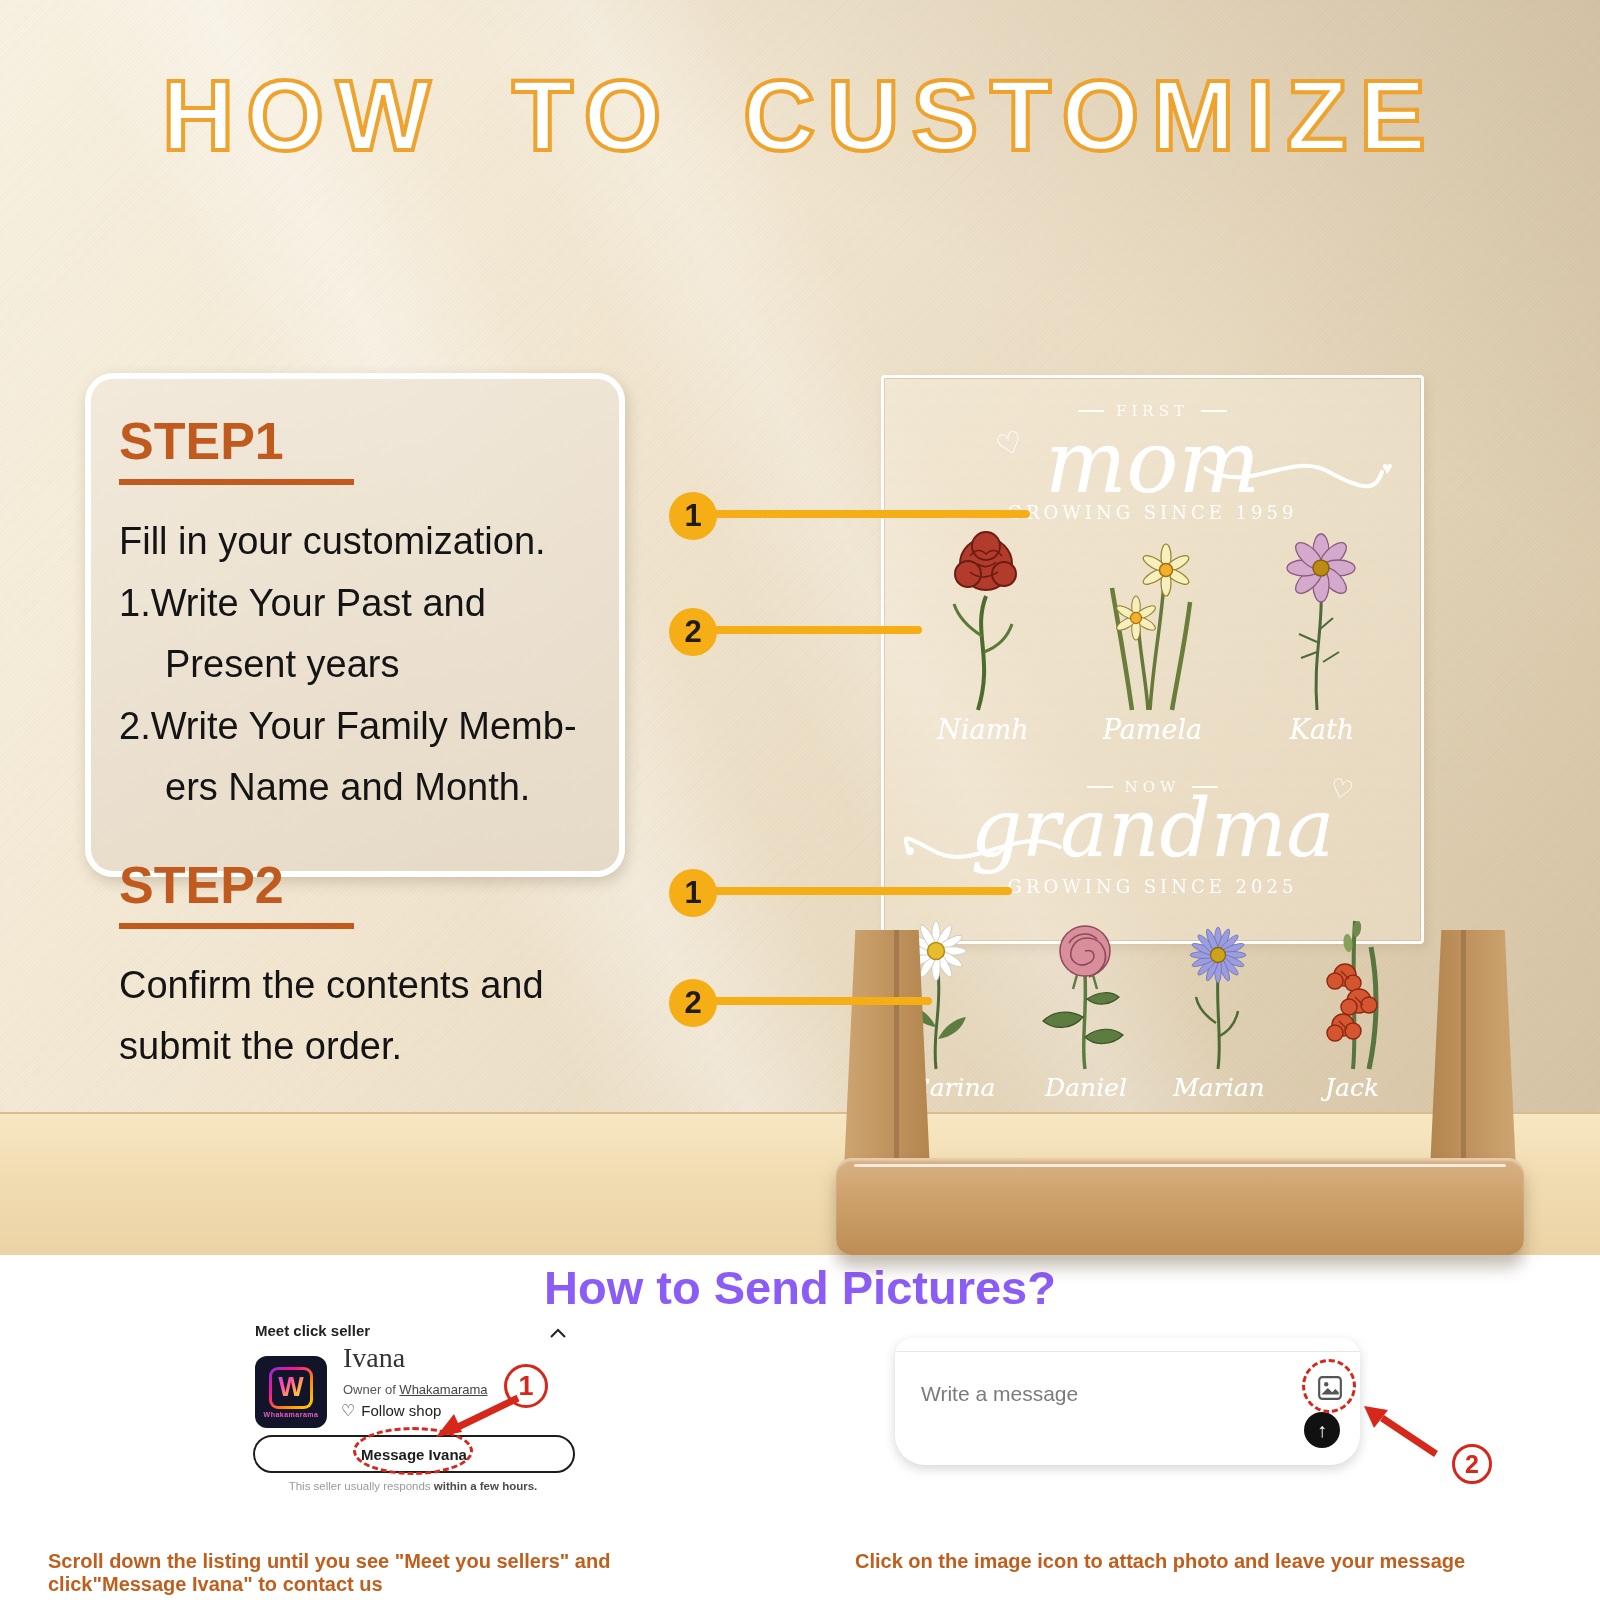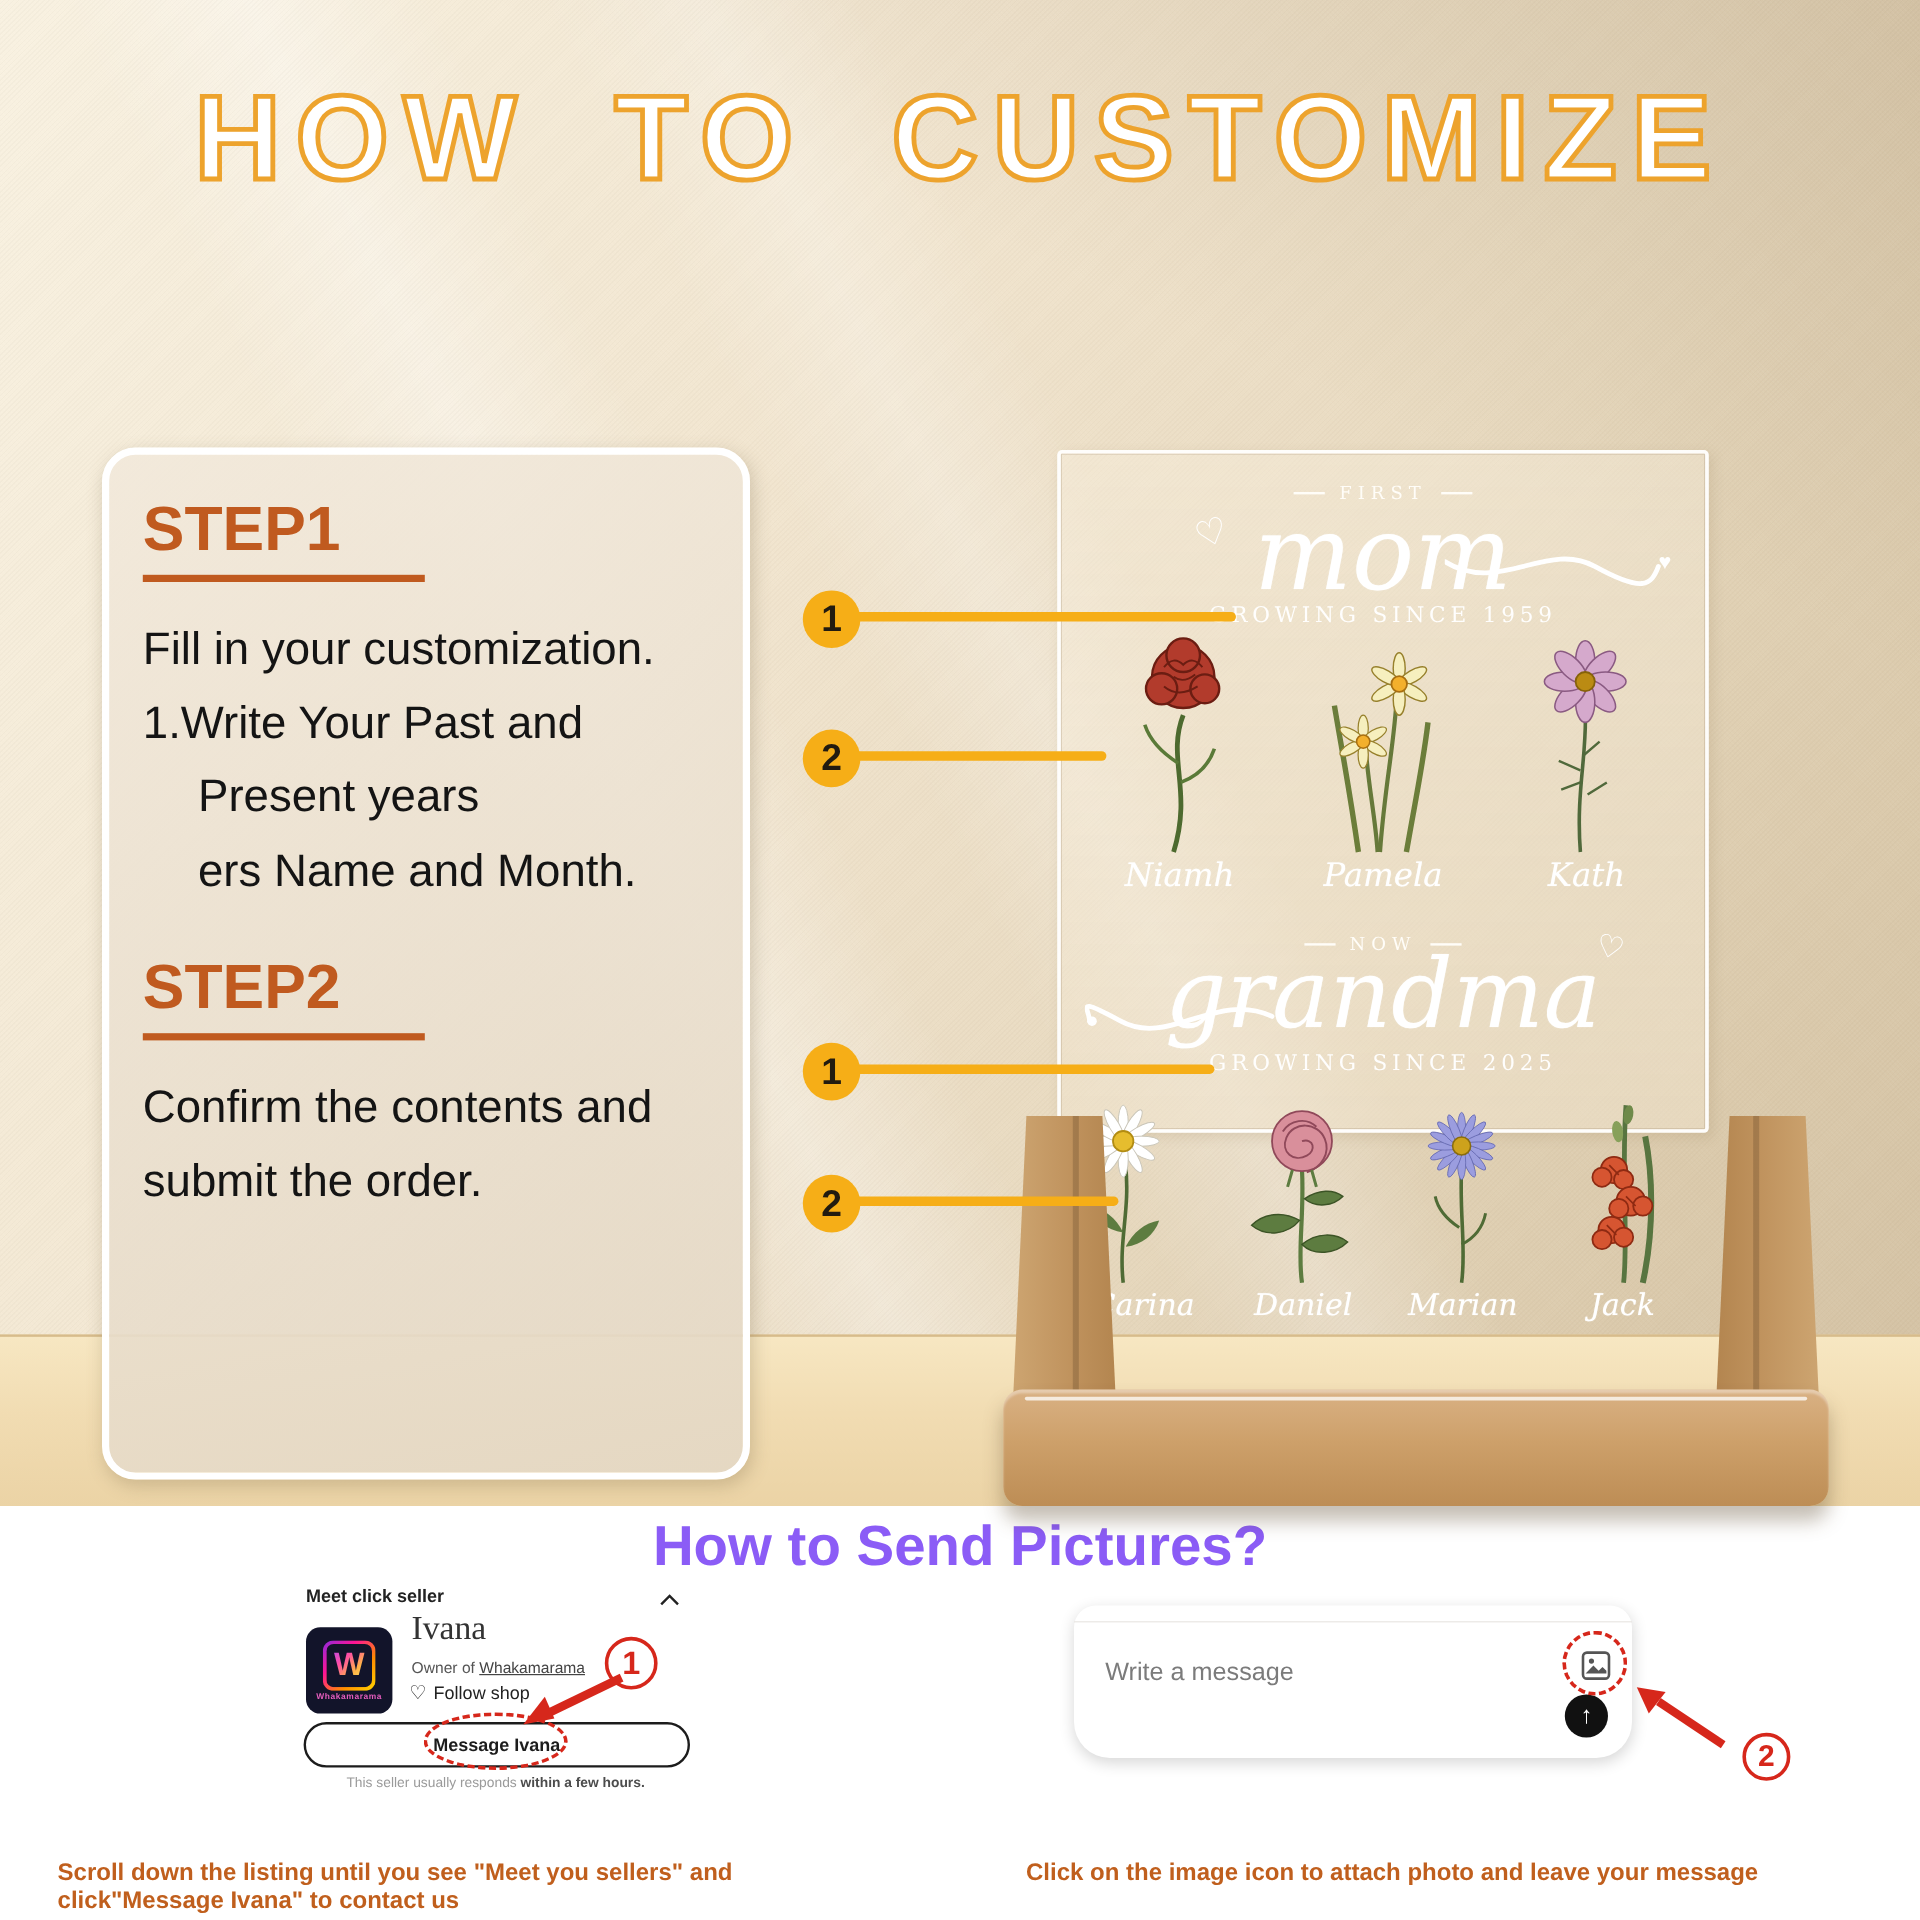--- a/index.html
+++ b/index.html
@@ -19,21 +19,21 @@
       repeating-linear-gradient(-45deg,rgba(120,100,70,.05) 0 1px,transparent 1px 3px);}
   .table{position:absolute;left:0;top:1112px;width:1600px;height:143px;
     background:linear-gradient(180deg,#f7e7c2 0%,#f1dcb2 45%,#ebd3a5 100%);
     border-top:2px solid rgba(198,168,118,.55);}
   .bottom{position:absolute;left:0;top:1255px;width:1600px;height:345px;background:#ffffff;}
   
   .title{position:absolute;left:0;top:58px;width:1600px;text-align:center;
     font-size:100px;font-weight:800;letter-spacing:12px;word-spacing:30px;color:#ffffff;
     -webkit-text-stroke:4px #eda32d;text-shadow:0 0 1px #eda32d;}
   
-  .stepbox{position:absolute;left:85px;top:373px;width:540px;height:860px;box-sizing:border-box;
+  .stepbox{position:absolute;left:85px;top:373px;width:540px;height:504px;box-sizing:border-box;
     border:6px solid #ffffff;border-radius:28px;padding:26px 28px;
     background:linear-gradient(160deg,rgba(242,233,219,.9),rgba(228,216,197,.9));
     box-shadow:2px 5px 14px rgba(120,100,70,.28);}
   .step-h{display:inline-block;font-size:52px;font-weight:bold;color:#c05a1f;
     border-bottom:6px solid #c05a1f;padding:0 70px 8px 0;margin:6px 0 26px 0;}
   .step-line{font-size:38px;color:#141414;line-height:1.62;}
   .step-line.indent{padding-left:46px;}
   .step2-gap{margin-top:30px;}
   
   .plaque{position:absolute;left:881px;top:375px;width:543px;height:569px;box-sizing:border-box;
@@ -142,20 +142,21 @@
   <div class="table"></div>
   <div class="bottom"></div>
 
   <div class="title">HOW TO CUSTOMIZE</div>
 
   <div class="stepbox">
     <div><span class="step-h">STEP1</span></div>
     <div class="step-line">Fill in your customization.</div>
     <div class="step-line">1.Write Your Past and</div>
     <div class="step-line indent">Present years</div>
+    <div class="step-line">2.Write Your Family Memb-</div>
     <div class="step-line indent">ers Name and Month.</div>
     <div class="step2-gap"><span class="step-h">STEP2</span></div>
     <div class="step-line">Confirm the contents and</div>
     <div class="step-line">submit the order.</div>
   </div>
 
   <div class="plaque">
     <div class="p-label" style="top:24px;">
       <span class="dash"></span>
         <span>FIRST</span>

